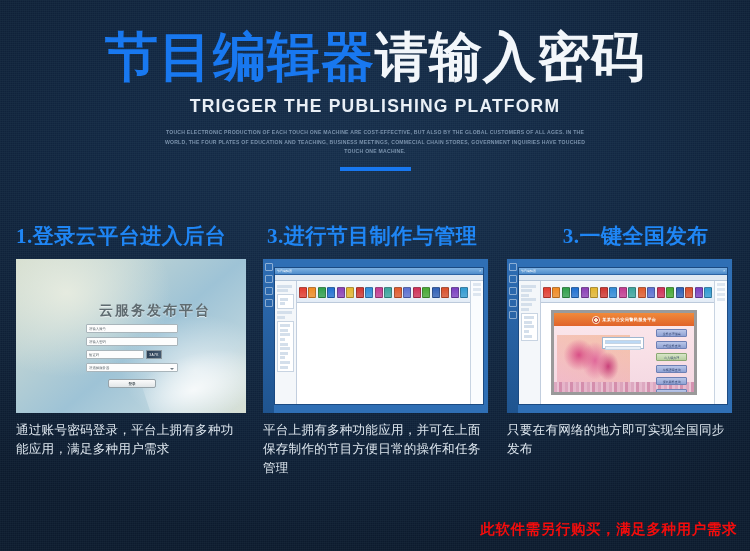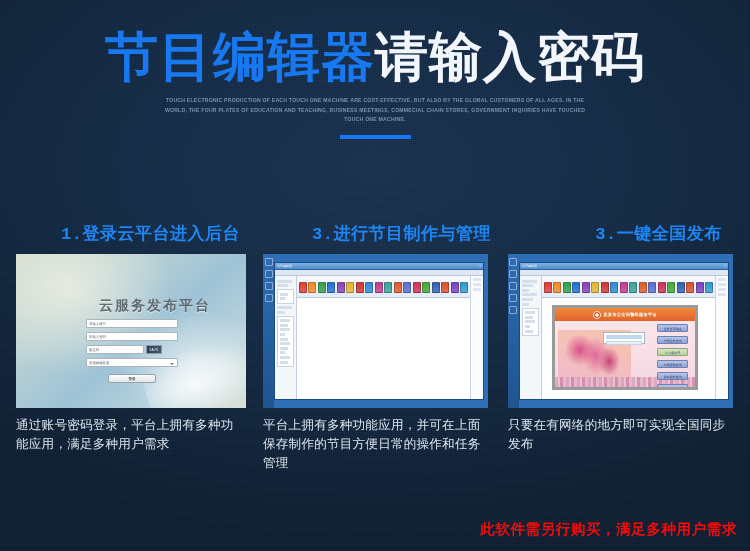--- a/index.html
+++ b/index.html
@@ -73,28 +73,27 @@
     width: 750px;
     display: flex;
     padding: 0 16px;
     gap: 14px;
   }
   .col { width: 230px; }
   .col-2 { margin-left: 3px; }
   .col-3 { margin-left: 3px; }
 
   .col-head {
-    font-family: Liberation Mono, monospace;
-    font-size: 17px;
+    font-family: Liberation Serif, serif;
+    font-size: 21px;
     font-weight: bold;
     color: #1f86f5;
     letter-spacing: 0.5px;
     white-space: nowrap;
     margin-bottom: 9px;
-    margin-left: 45px;
   }
   .col-2 .col-head { padding-left: 4px; }
   .col-3 .col-head { padding-left: 30px; text-align: center; }
 
   .shot {
     width: 230px;
     height: 154px;
     position: relative;
     overflow: hidden;
     background: #0b1726;
@@ -323,20 +322,21 @@
 </style>
 </head>
 <body>
 
 <div id="page">
 
   <div class="hero">
     <div class="hero-title">
       <span class="t-blue">节目编辑器</span><span class="t-white">请输入密码</span>
     </div>
+    <div class="hero-sub">TRIGGER THE PUBLISHING PLATFORM</div>
     <div class="hero-para">TOUCH ELECTRONIC PRODUCTION OF EACH TOUCH ONE MACHINE ARE COST-EFFECTIVE, BUT ALSO BY THE GLOBAL CUSTOMERS OF ALL AGES. IN THE WORLD, THE FOUR PLATES OF EDUCATION AND TEACHING, BUSINESS MEETINGS, COMMECIAL CHAIN STORES, GOVERNMENT INQUIRIES HAVE TOUCHED TOUCH ONE MACHINE.</div>
     <div class="divider"></div>
   </div>
 
   <div class="cols">
 
     <div class="col col-1">
       <div class="col-head">1.登录云平台进入后台</div>
       <div class="shot">
         <div class="login-bg"></div>

